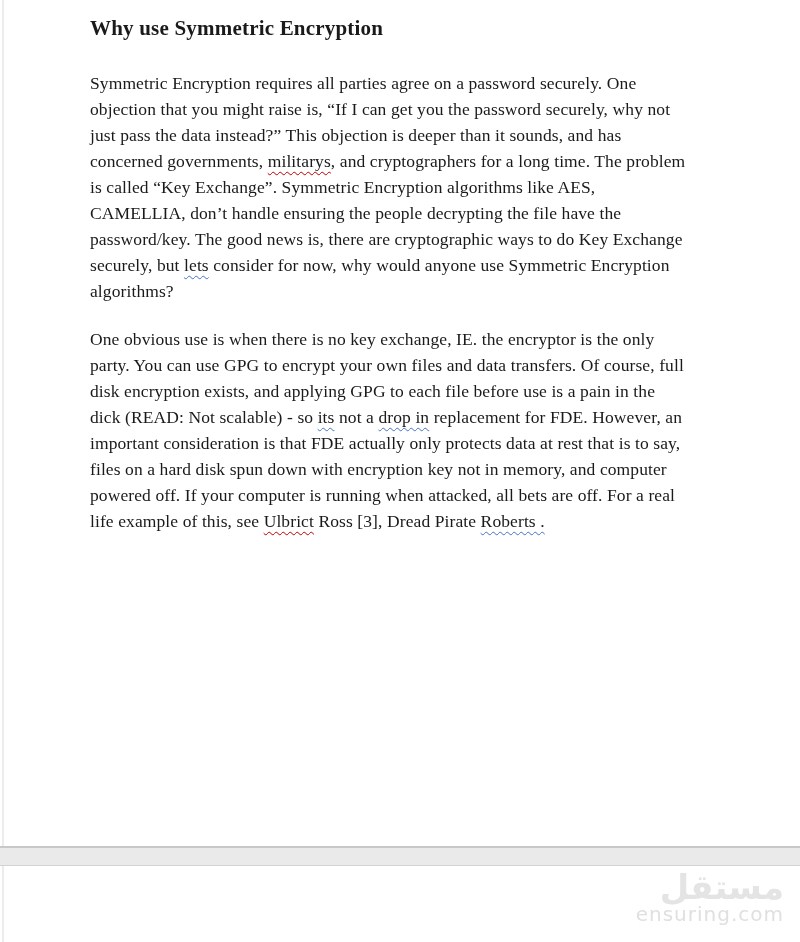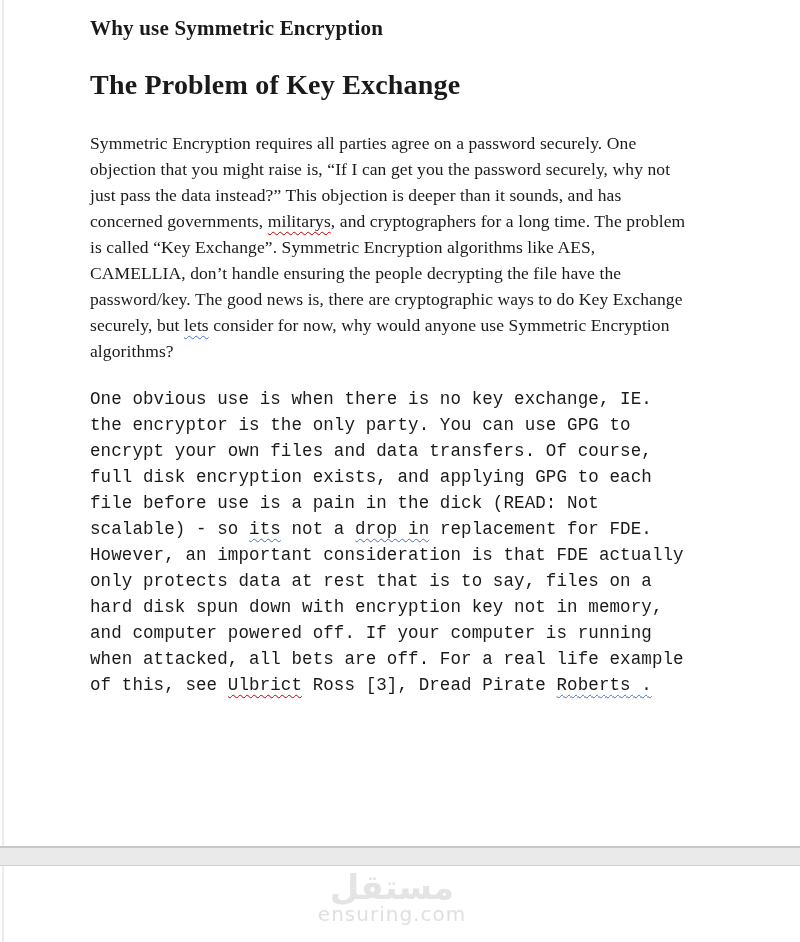--- a/index.html
+++ b/index.html
@@ -48,21 +48,21 @@
     font-weight: bold;
     margin-top: 18px;
     letter-spacing: 0.2px;
   }
   .body-text {
     font-size: 17.5px;
     line-height: 26px;
     letter-spacing: 0.1px;
   }
   .p1 { margin-top: 28px; }
-  .p2 { margin-top: 22px; font-family: Liberation Mono, monospace; }
+  .p2 { margin-top: 22px; }
   .mark-spell {
     text-decoration: underline;
     text-decoration-style: wavy;
     text-decoration-color: var(--spell);
     text-decoration-thickness: 1px;
     text-underline-offset: 4px;
     text-decoration-skip-ink: none;
     margin-top: 20px;
   }
   .mark-grammar {
@@ -80,21 +80,21 @@
     top: 846px;
     height: 20px;
     background: var(--band-fill);
     border-top: 2px solid var(--band-border);
     border-bottom: 1px solid #d2d2d2;
   }
   .watermark {
     position: absolute;
     top: 869px;
     left: 0; right: 16px;
-    text-align: center;
+    text-align: right;
     user-select: none;
   }
   .wm-arabic {
     font-family: "DejaVu Sans", sans-serif;
     font-weight: bold;
     font-size: 34px;
     line-height: 36px;
     color: var(--watermark);
   }
   .wm-domain {
@@ -107,21 +107,20 @@
   }
 </style>
 </head>
 <body>
 
 <div class="left-edge"></div>
 
 <div class="page">
   <div class="subtitle">Why use Symmetric Encryption</div>
 
-  <h1 class="h1">The Problem of Key Exchange</h1>
 
   <p class="body-text p1"><span>Symmetric Encryption requires all parties agree on a password securely. One objection that you might raise is, “If I can get you the password securely, why not just pass the data instead?” This objection is deeper than it sounds, and has concerned governments, </span><span class="mark-spell">militarys</span><span>, and cryptographers for a long time. The problem is called “Key Exchange”. Symmetric Encryption algorithms like AES, CAMELLIA, don’t handle ensuring the people decrypting the file have the password/key. The good news is, there are cryptographic ways to do Key Exchange securely, but </span><span class="mark-grammar">lets</span><span> consider for now, why would anyone use Symmetric Encryption algorithms?</span></p>
 
 
   <p class="body-text p2"><span>One obvious use is when there is no key exchange, IE. the encryptor is the only party. You can use GPG to encrypt your own files and data transfers. Of course, full disk encryption exists, and applying GPG to each file before use is a pain in the dick (READ: Not scalable) - so </span><span class="mark-grammar">its</span><span> not a </span><span class="mark-grammar">drop in</span><span> replacement for FDE. However, an important consideration is that FDE actually only protects data at rest that is to say, files on a hard disk spun down with encryption key not in memory, and computer powered off. If your computer is running when attacked, all bets are off. For a real life example of this, see </span><span class="mark-spell">Ulbrict</span><span> Ross [3], Dread Pirate </span><span class="mark-grammar">Roberts .</span></p>
 </div>
 
 <div class="band"></div>
 
 <div class="watermark">

